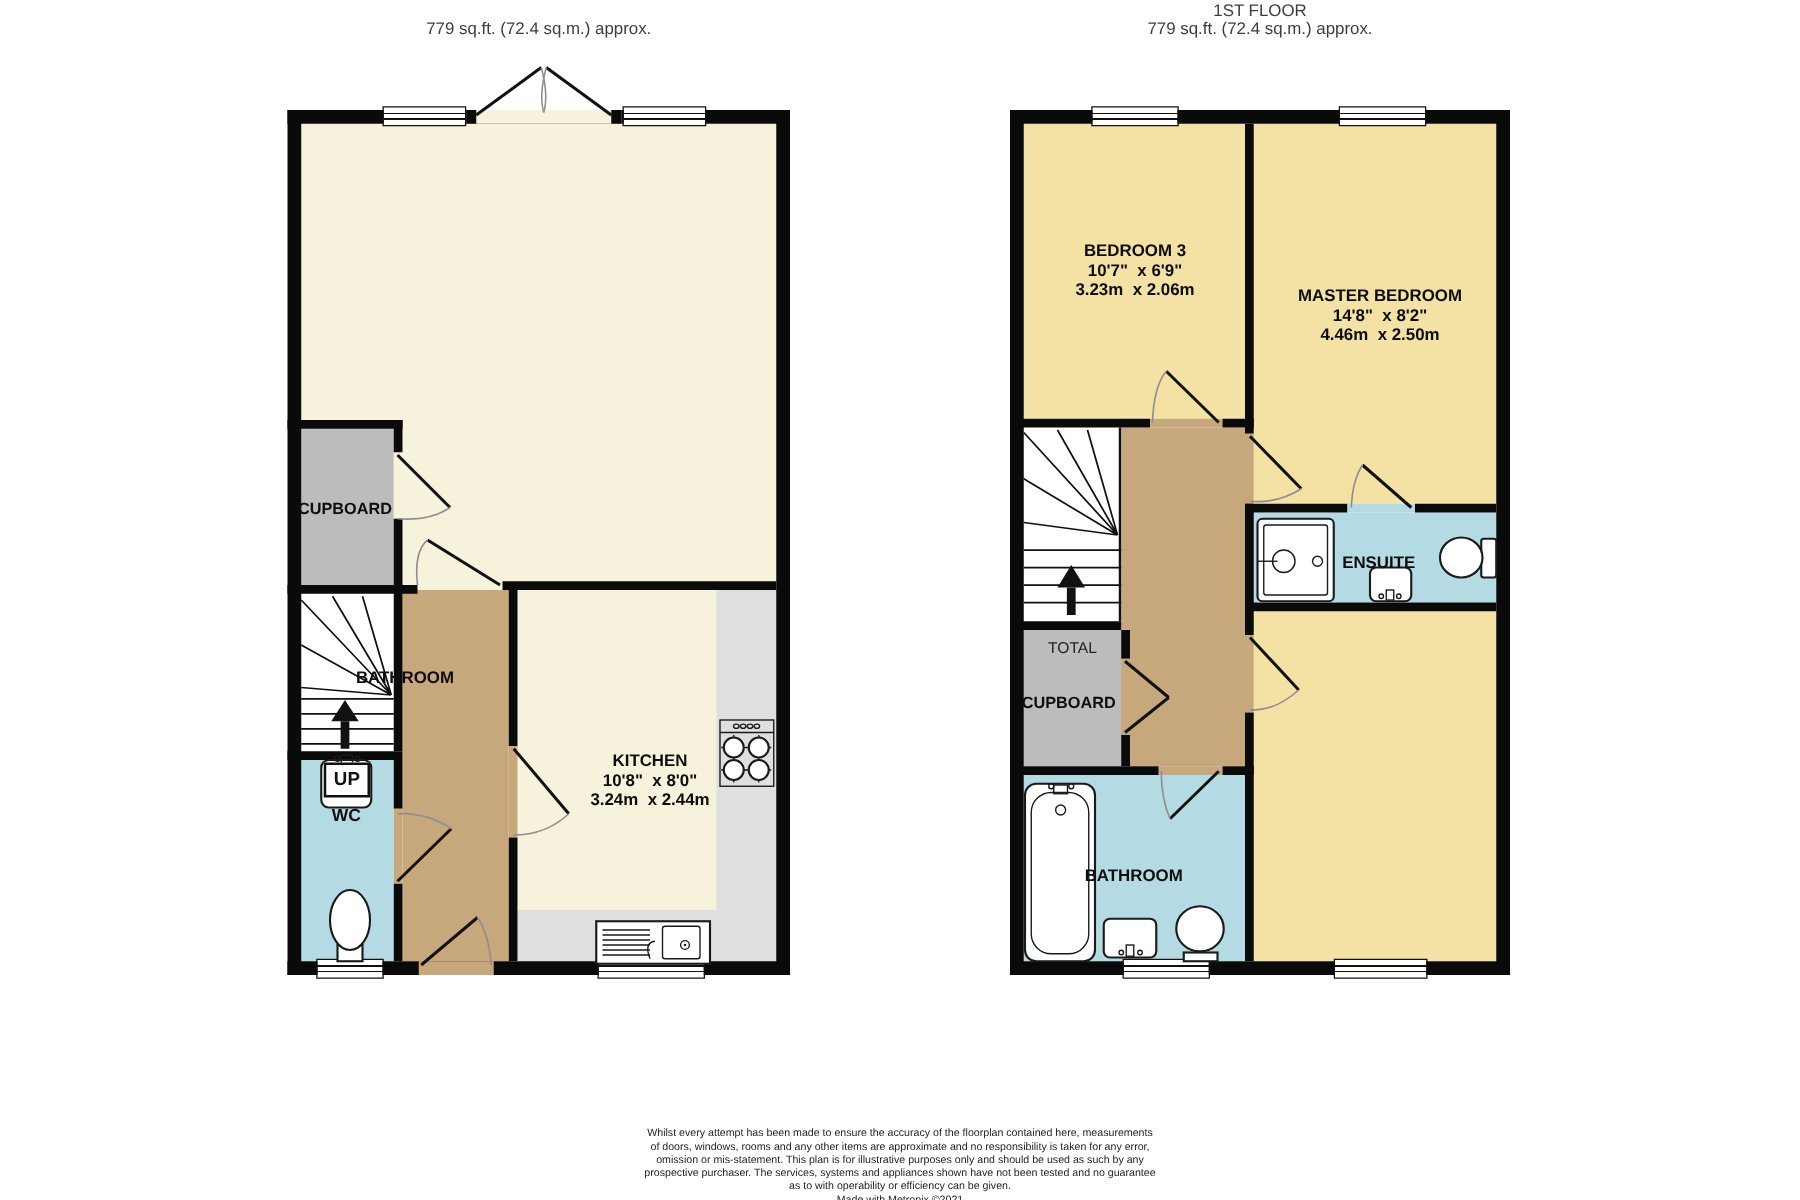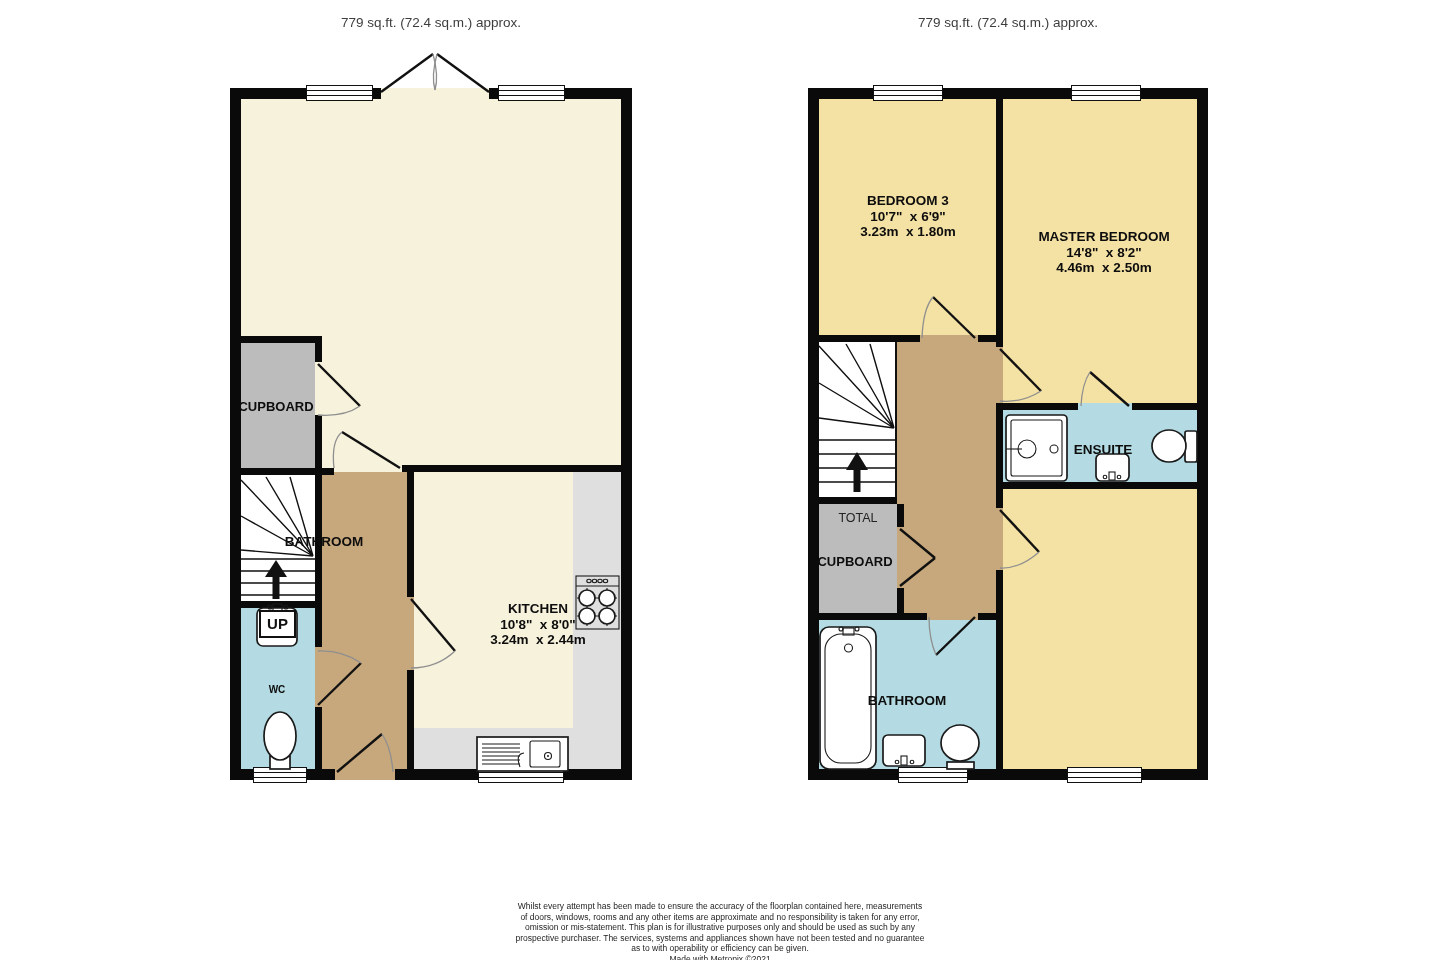--- a/index.html
+++ b/index.html
@@ -25,20 +25,21 @@
   .footer-total{position:absolute;left:420px;top:879px;width:600px;text-align:center;font-size:13.5px;color:#4c4c4c}
   .disc{position:absolute;left:495px;top:901px;width:450px;text-align:center;font-size:8.5px;line-height:10.6px;color:#1e1e1e}
 </style>
 </head>
 <body>
 
 <div id="canvas">
 
   <div class="hdr" style="left:231px;top:16px;width:400px">779 sq.ft. (72.4 sq.m.) approx.</div>
 
+  <div class="hdr" style="left:808px;top:2px;width:400px">1ST FLOOR</div>
   <div class="hdr" style="left:808px;top:16px;width:400px">779 sq.ft. (72.4 sq.m.) approx.</div>
 
   <div class="plan" style="left:230px;top:88px;width:402px;height:692px">
 
     <div class="room" style="left:11px;top:11px;width:380px;height:373px;background:#f7f2dc"></div>
     <div class="room" style="left:11px;top:255px;width:74px;height:125px;background:#bcbcbc"></div>
     <div class="room" style="left:11px;top:387px;width:74px;height:126px;background:#ffffff"></div>
     <div class="room" style="left:11px;top:520px;width:74px;height:161px;background:#b4dbe3"></div>
     <div class="room" style="left:92px;top:384px;width:85px;height:297px;background:#c7a77c"></div>
     <div class="room" style="left:184px;top:384px;width:159px;height:256px;background:#f7f2dc"></div>
@@ -253,32 +254,32 @@
       </g>
       <g>
         <rect class="fix" x="139" y="674" width="27" height="7"></rect>
         <ellipse class="fix" cx="152" cy="655" rx="19" ry="18"></ellipse>
       </g>
     </svg>
   </div>
 
   <div class="lbl" style="left:230px;top:399px;width:92px;font-size:13px">CUPBOARD</div>
   <div class="lbl" style="left:264px;top:534px;width:120px">BATHROOM</div>
-  <div class="lbl" style="left:438px;top:601px;width:200px">
+  <div class="lbl" style="left:420px;top:601px;width:200px">
     <div>KITCHEN</div>
     <div class="dims">10'8"  x 8'0"</div>
     <div class="dims">3.24m  x 2.44m</div>
   </div>
-  <div class="small-lbl" style="left:247px;top:684px;width:60px;font-size:10px">WC</div>
+  <div class="small-lbl" style="left:247px;top:644px;width:60px;font-size:14px">WC</div>
   <div class="upbox">UP</div>
 
   <div class="lbl" style="left:808px;top:193px;width:200px">
     <div>BEDROOM 3</div>
     <div class="dims">10'7"  x 6'9"</div>
-    <div class="dims">3.23m  x 1.80m</div>
+    <div class="dims">3.23m  x 2.06m</div>
   </div>
   <div class="lbl" style="left:1004px;top:229px;width:200px">
     <div>MASTER BEDROOM</div>
     <div class="dims">14'8"  x 8'2"</div>
     <div class="dims">4.46m  x 2.50m</div>
   </div>
   <div class="lbl" style="left:1043px;top:442px;width:120px">ENSUITE</div>
   <div class="small-lbl" style="left:818px;top:511px;width:80px;font-size:12.5px;font-weight:400;color:#222">TOTAL</div>
   <div class="lbl" style="left:812px;top:554px;width:86px;font-size:13px">CUPBOARD</div>
   <div class="lbl" style="left:827px;top:693px;width:160px">BATHROOM</div>

